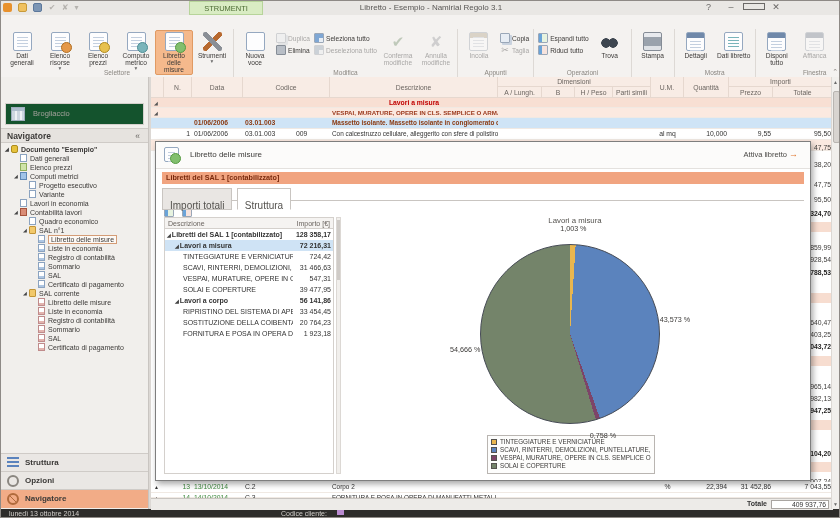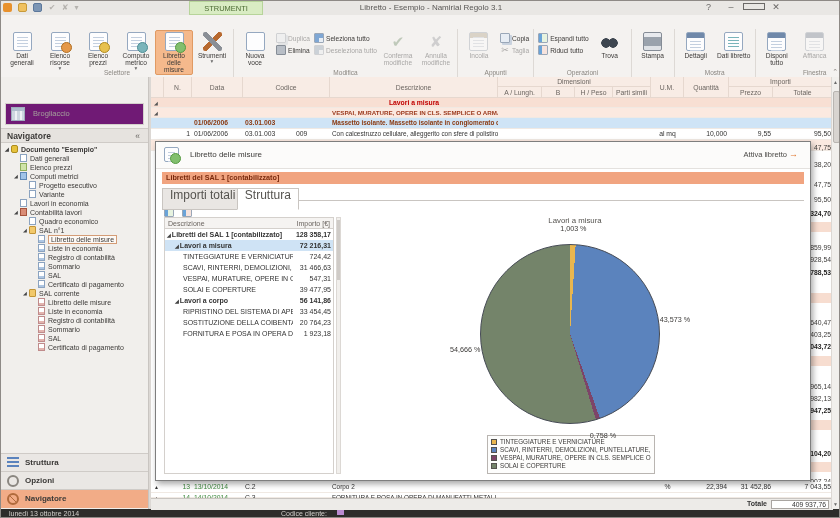--- a/index.html
+++ b/index.html
@@ -68,21 +68,21 @@
   .si.trash{background:#b8bec6;border-color:#868d96;}
   .si.selall{background:linear-gradient(#7fa7d4 0 4px,transparent 4px) ,linear-gradient(90deg,#7fa7d4 0 4px,transparent 4px),#e7edf4;background-size:9px 9px;}
   .si.expand{background:linear-gradient(90deg,#6aa3d8 0 3px,#e7f3e0 3px);}
   .si.collapse{background:linear-gradient(90deg,#6aa3d8 0 3px,#f6e3dd 3px);}
   .si.glyph{border:none;background:none;font-size:9px;line-height:10px;text-align:center;}
   #ribbon-collapse{position:absolute;right:3px;bottom:1px;font-size:7px;color:#8a8680;}
   
   #sidebar{position:absolute;left:0;top:76px;width:148px;height:432px;background:#f1efec;border-right:1px solid #c9c5c1;box-sizing:border-box;font-size:7.5px;}
   #importa{position:absolute;left:0;top:2px;width:147px;height:20px;line-height:20px;font-weight:bold;color:#3c3a38;background:#f1efec;border-bottom:1px solid #dcd8d4;}
   #importa .ib{display:inline-block;width:13px;height:11px;background:#ecbf4e;border:1px solid #c2973a;border-radius:2px;margin:0 4px 0 6px;vertical-align:-2px;box-sizing:border-box;}
-  #brogliaccio{position:absolute;left:4px;top:26px;width:139px;height:22px;background:#701a75;border:1px solid #d4d0cc;box-sizing:border-box;color:#a5a19c;line-height:20px;}
+  #brogliaccio{position:absolute;left:4px;top:26px;width:139px;height:22px;background:#14532d;border:1px solid #d4d0cc;box-sizing:border-box;color:#a5a19c;line-height:20px;}
   #brogliaccio .gb{display:inline-block;width:14px;height:14px;margin:3px 6px 0 5px;vertical-align:top;background:
      linear-gradient(#aebdcd 0 3px,transparent 3px),repeating-linear-gradient(90deg,#cdd6e0 0 3px,#eef1f5 3px 5px);border:1px solid #9fadbd;box-sizing:border-box;}
   #nav-header{position:absolute;left:0;top:51px;width:147px;height:15px;background:#e6e3df;border-top:1px solid #cfcbc7;border-bottom:1px solid #cfcbc7;
       font-weight:bold;font-size:8.5px;line-height:14px;padding-left:6px;box-sizing:border-box;color:#3c3a38;}
   #nav-header .chev{float:right;margin-right:8px;color:#6b6965;font-weight:normal;}
   #nav-tree{position:absolute;left:0;top:68px;width:147px;height:300px;overflow:hidden;}
   .titem{position:relative;height:9px;line-height:9px;white-space:nowrap;color:#3b3937;font-size:7px;}
   .titem .exp{display:inline-block;width:6px;font-size:5px;color:#444;vertical-align:top;}
   .ticon{display:inline-block;width:7px;height:8px;margin-right:3px;vertical-align:-1px;box-sizing:border-box;}
   .ticon.db{background:#e6c23c;border:1px solid #ad8c1e;border-radius:2px;}
@@ -125,21 +125,21 @@
   
   #dialog{position:absolute;left:154px;top:140px;width:656px;height:340px;background:#fff;border:1px solid #7e7e7e;
       box-shadow:2px 3px 6px rgba(0,0,0,.35);z-index:5;box-sizing:border-box;}
   #dlg-title{position:absolute;left:0;top:0;width:100%;height:26px;background:#fcfbfa;border-bottom:1px solid #e4e1de;}
   #dlg-ic{position:absolute;left:8px;top:5px;width:15px;height:15px;}
   #dlg-title .t{position:absolute;left:34px;top:8px;font-size:8px;color:#3c3a38;}
   #dlg-activate{position:absolute;right:12px;top:7px;font-size:7.5px;color:#4a4845;}
   #dlg-activate .ar{color:#e0762e;font-weight:bold;font-size:9px;}
   #dlg-banner{position:absolute;left:6px;top:30px;right:6px;height:12px;background:#f1a480;color:#7a2a0d;
       font-weight:bold;font-size:7.2px;line-height:12px;padding-left:4px;}
-  .dtab{position:absolute;top:46px;height:22px;line-height:13px;font-size:12px;padding:0 7px;border:1px solid #c9c5c1;
+  .dtab{position:absolute;top:46px;height:22px;line-height:13px;font-size:10px;padding:10px 7px;border:1px solid #c9c5c1;
       background:#e9e6e3;color:#55534f;box-sizing:border-box;}
   .dtab.active{background:#fff;border-bottom:1px solid #fff;z-index:2;}
   #dlg-tabline{position:absolute;left:6px;right:6px;top:58px;border-top:1px solid #c9c5c1;}
   #dlg-toolbar{position:absolute;left:8px;top:61px;height:12px;}
   #dlg-toolbar .si{margin-right:4px;}
   #dlg-tree{position:absolute;left:8px;top:75px;width:170px;height:257px;border:1px solid #d4d0cc;box-sizing:border-box;overflow:hidden;background:#fff;}
   #dlg-tree .th{position:absolute;top:0;height:11px;background:#f5f3f1;border-bottom:1px solid #d4d0cc;
       font-size:7px;color:#6b6560;line-height:11px;padding:0 3px;box-sizing:border-box;}
   .drow{position:absolute;left:0;width:168px;height:11px;line-height:11px;font-size:7px;white-space:nowrap;}
   .drow .desc{position:absolute;left:0;top:0;right:40px;overflow:hidden;padding-left:2px;}

